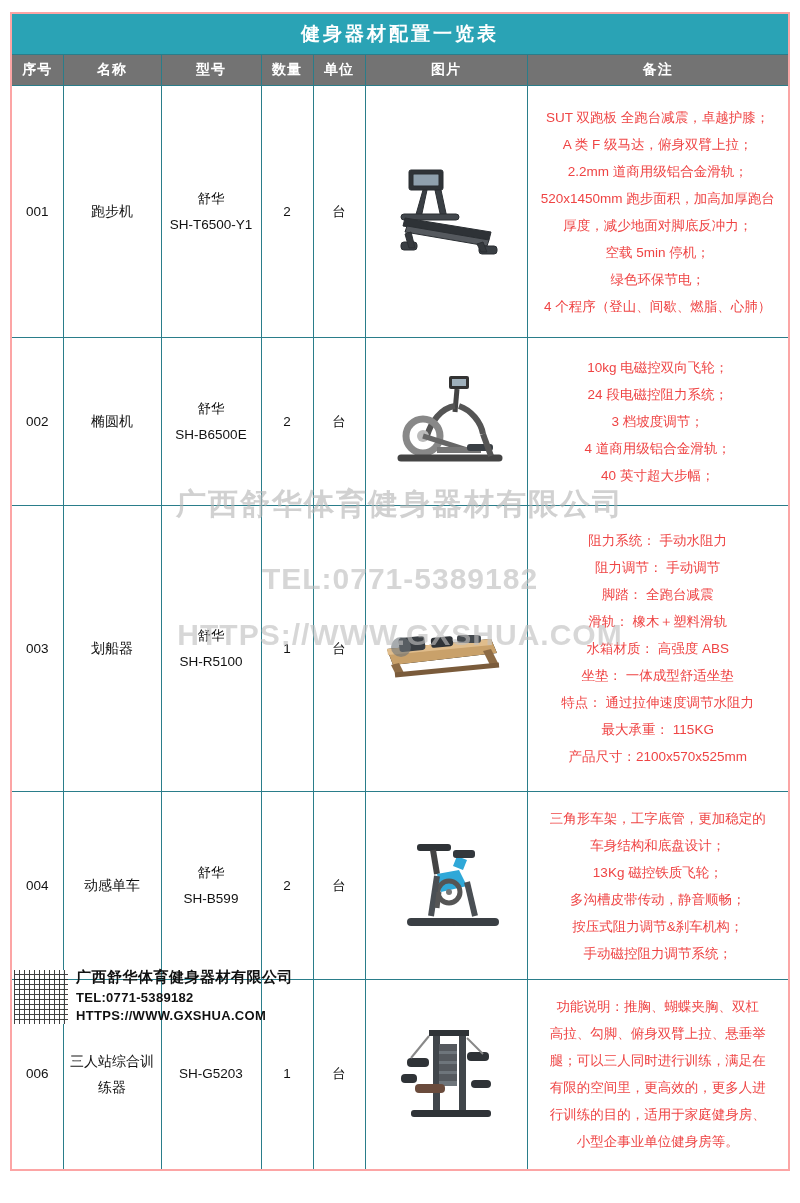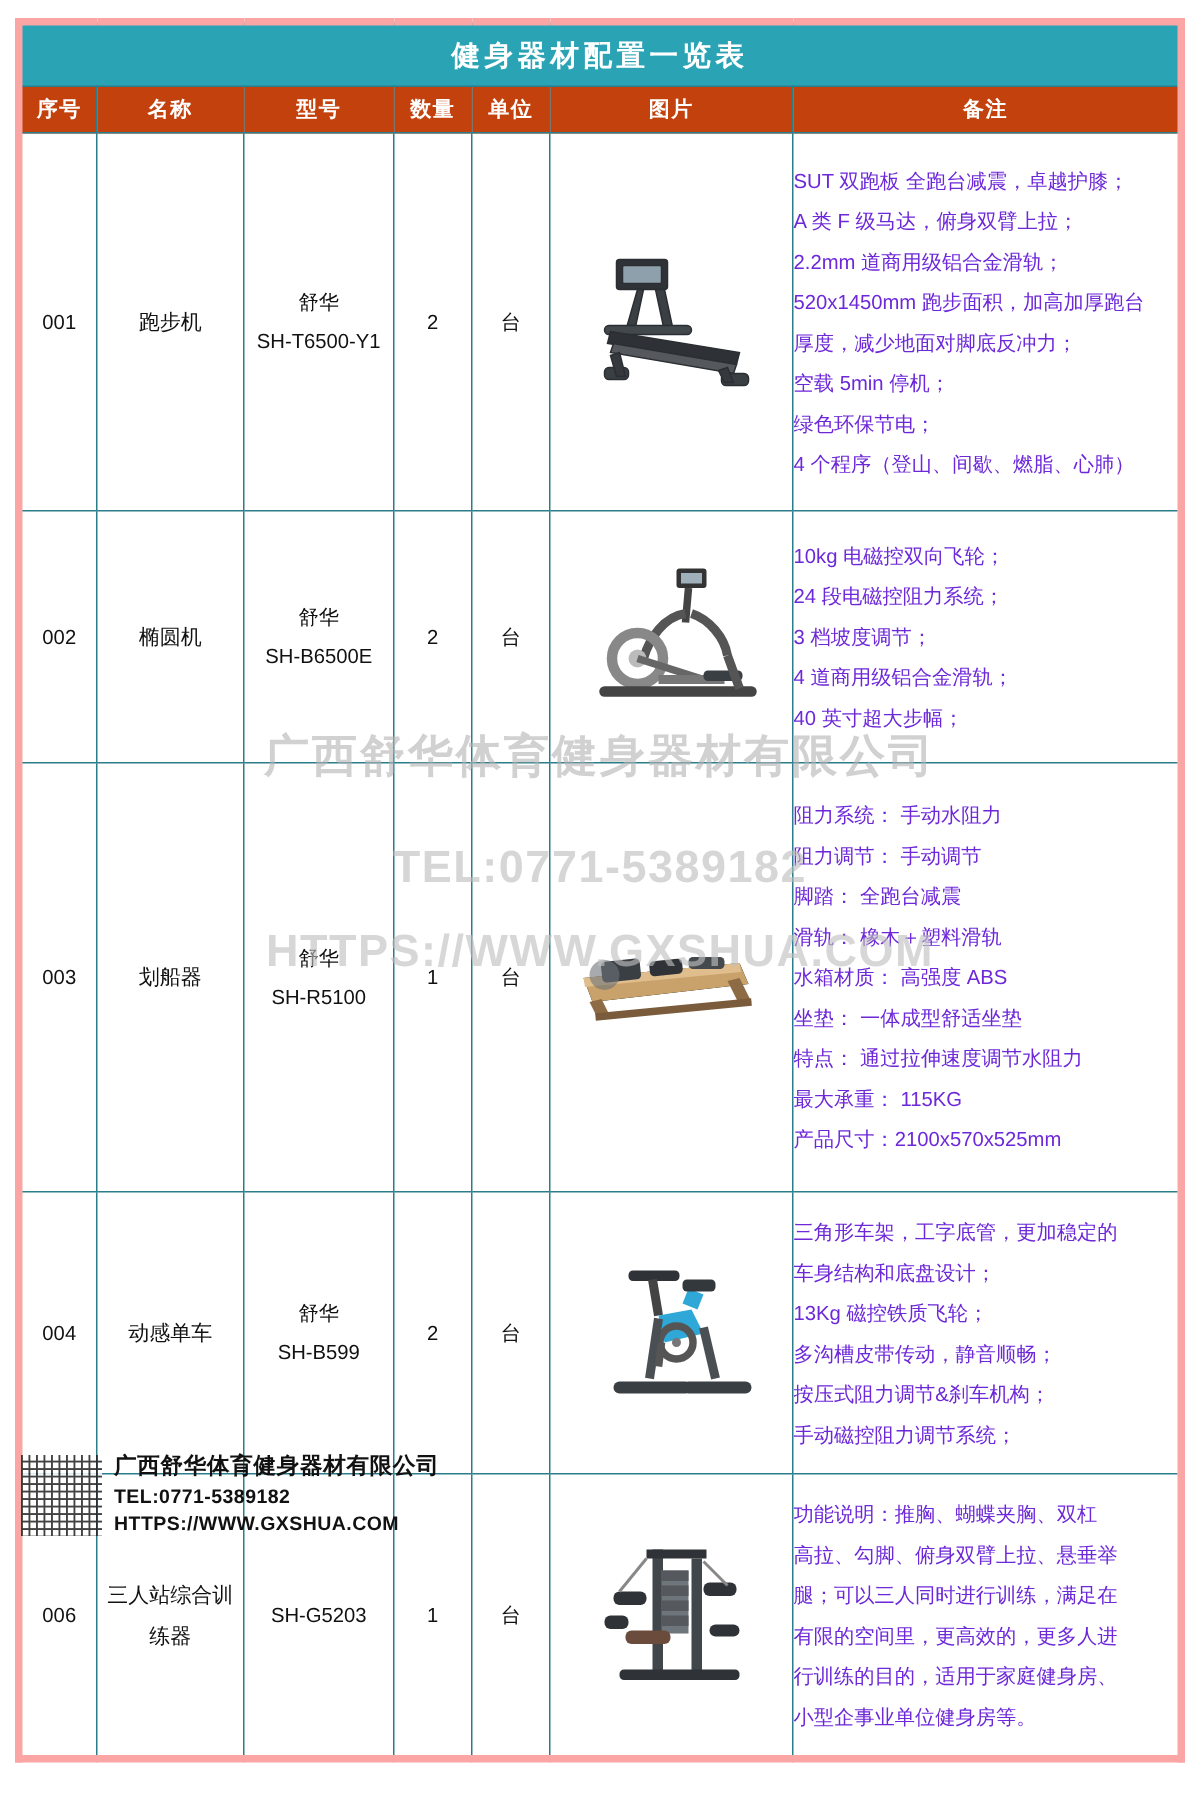--- a/index.html
+++ b/index.html
@@ -18,39 +18,39 @@
     position: relative;
     width: 800px;
     height: 1203px;
     box-sizing: border-box;
     padding: 12px 10px 10px 10px;
   }
   table.equip {
     border-collapse: collapse;
     width: 780px;
     table-layout: fixed;
-    border: 5px solid #fca5a5;
+    border: 2px solid #fca5a5;
   }
   table.equip td, table.equip th {
     border: 1px solid #2a7d8a;
     padding: 0;
     vertical-align: middle;
   }
   .title-row td {
     background: #2aa3b5;
     color: #ffffff;
     text-align: center;
     font-size: 19px;
     font-weight: bold;
     letter-spacing: 3px;
     height: 40px;
     border: 1px solid #2aa3b5;
   }
   .head-row td {
-    background: #c2410c;
+    background: #737373;
     color: #ffffff;
     text-align: center;
     font-size: 14px;
     font-weight: bold;
     height: 30px;
     letter-spacing: 1px;
   }
   .c-seq { width: 52px; }
   .c-name { width: 98px; }
   .c-model { width: 100px; }
@@ -63,23 +63,24 @@
     text-align: center;
     font-size: 13.5px;
     color: #111;
     line-height: 1.9;
   }
   td.name { font-size: 14px; }
   td.model { font-size: 13.5px; }
   td.note {
     padding: 8px 10px 8px 12px;
     font-size: 13.5px;
-    color: #6d28d9;
+    color: #ef4444;
     line-height: 2.0;
     vertical-align: middle;
+    text-align: center;
   }
   td.note .line { white-space: nowrap; }
   td.imgcell {
     text-align: center;
     vertical-align: middle;
     padding: 6px 0;
   }
   .pic {
     width: 150px;
     height: 112px;

